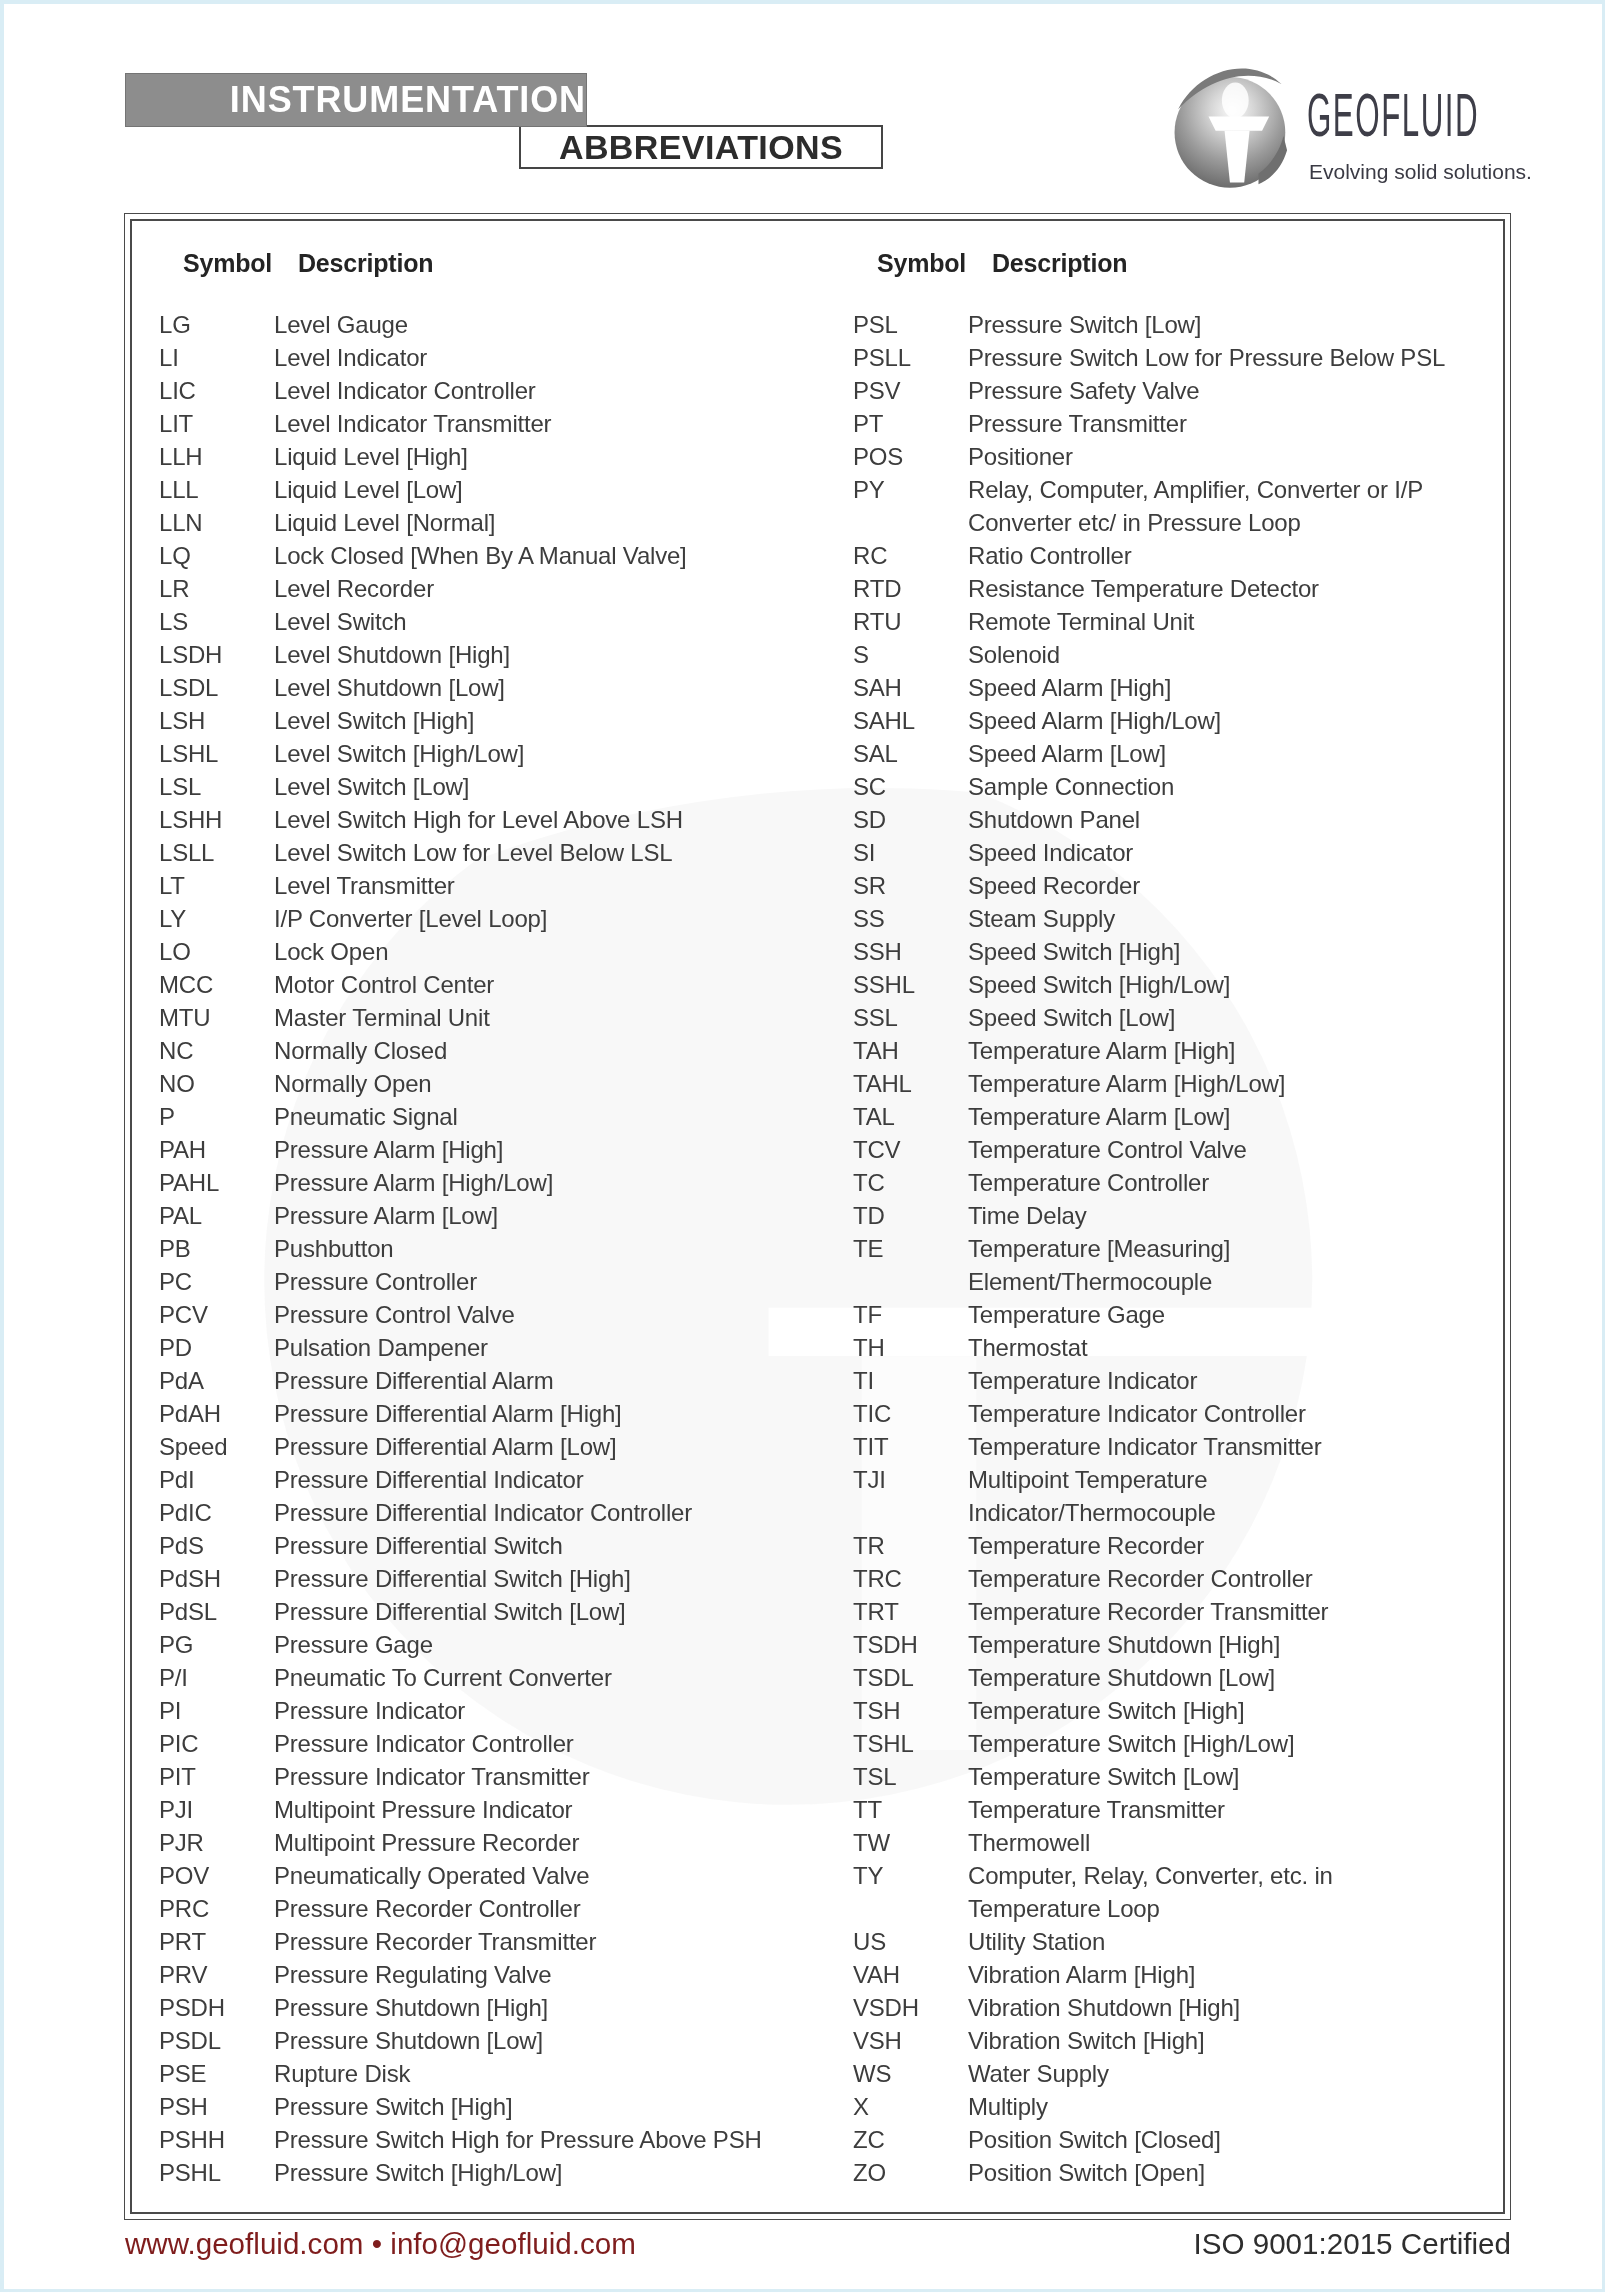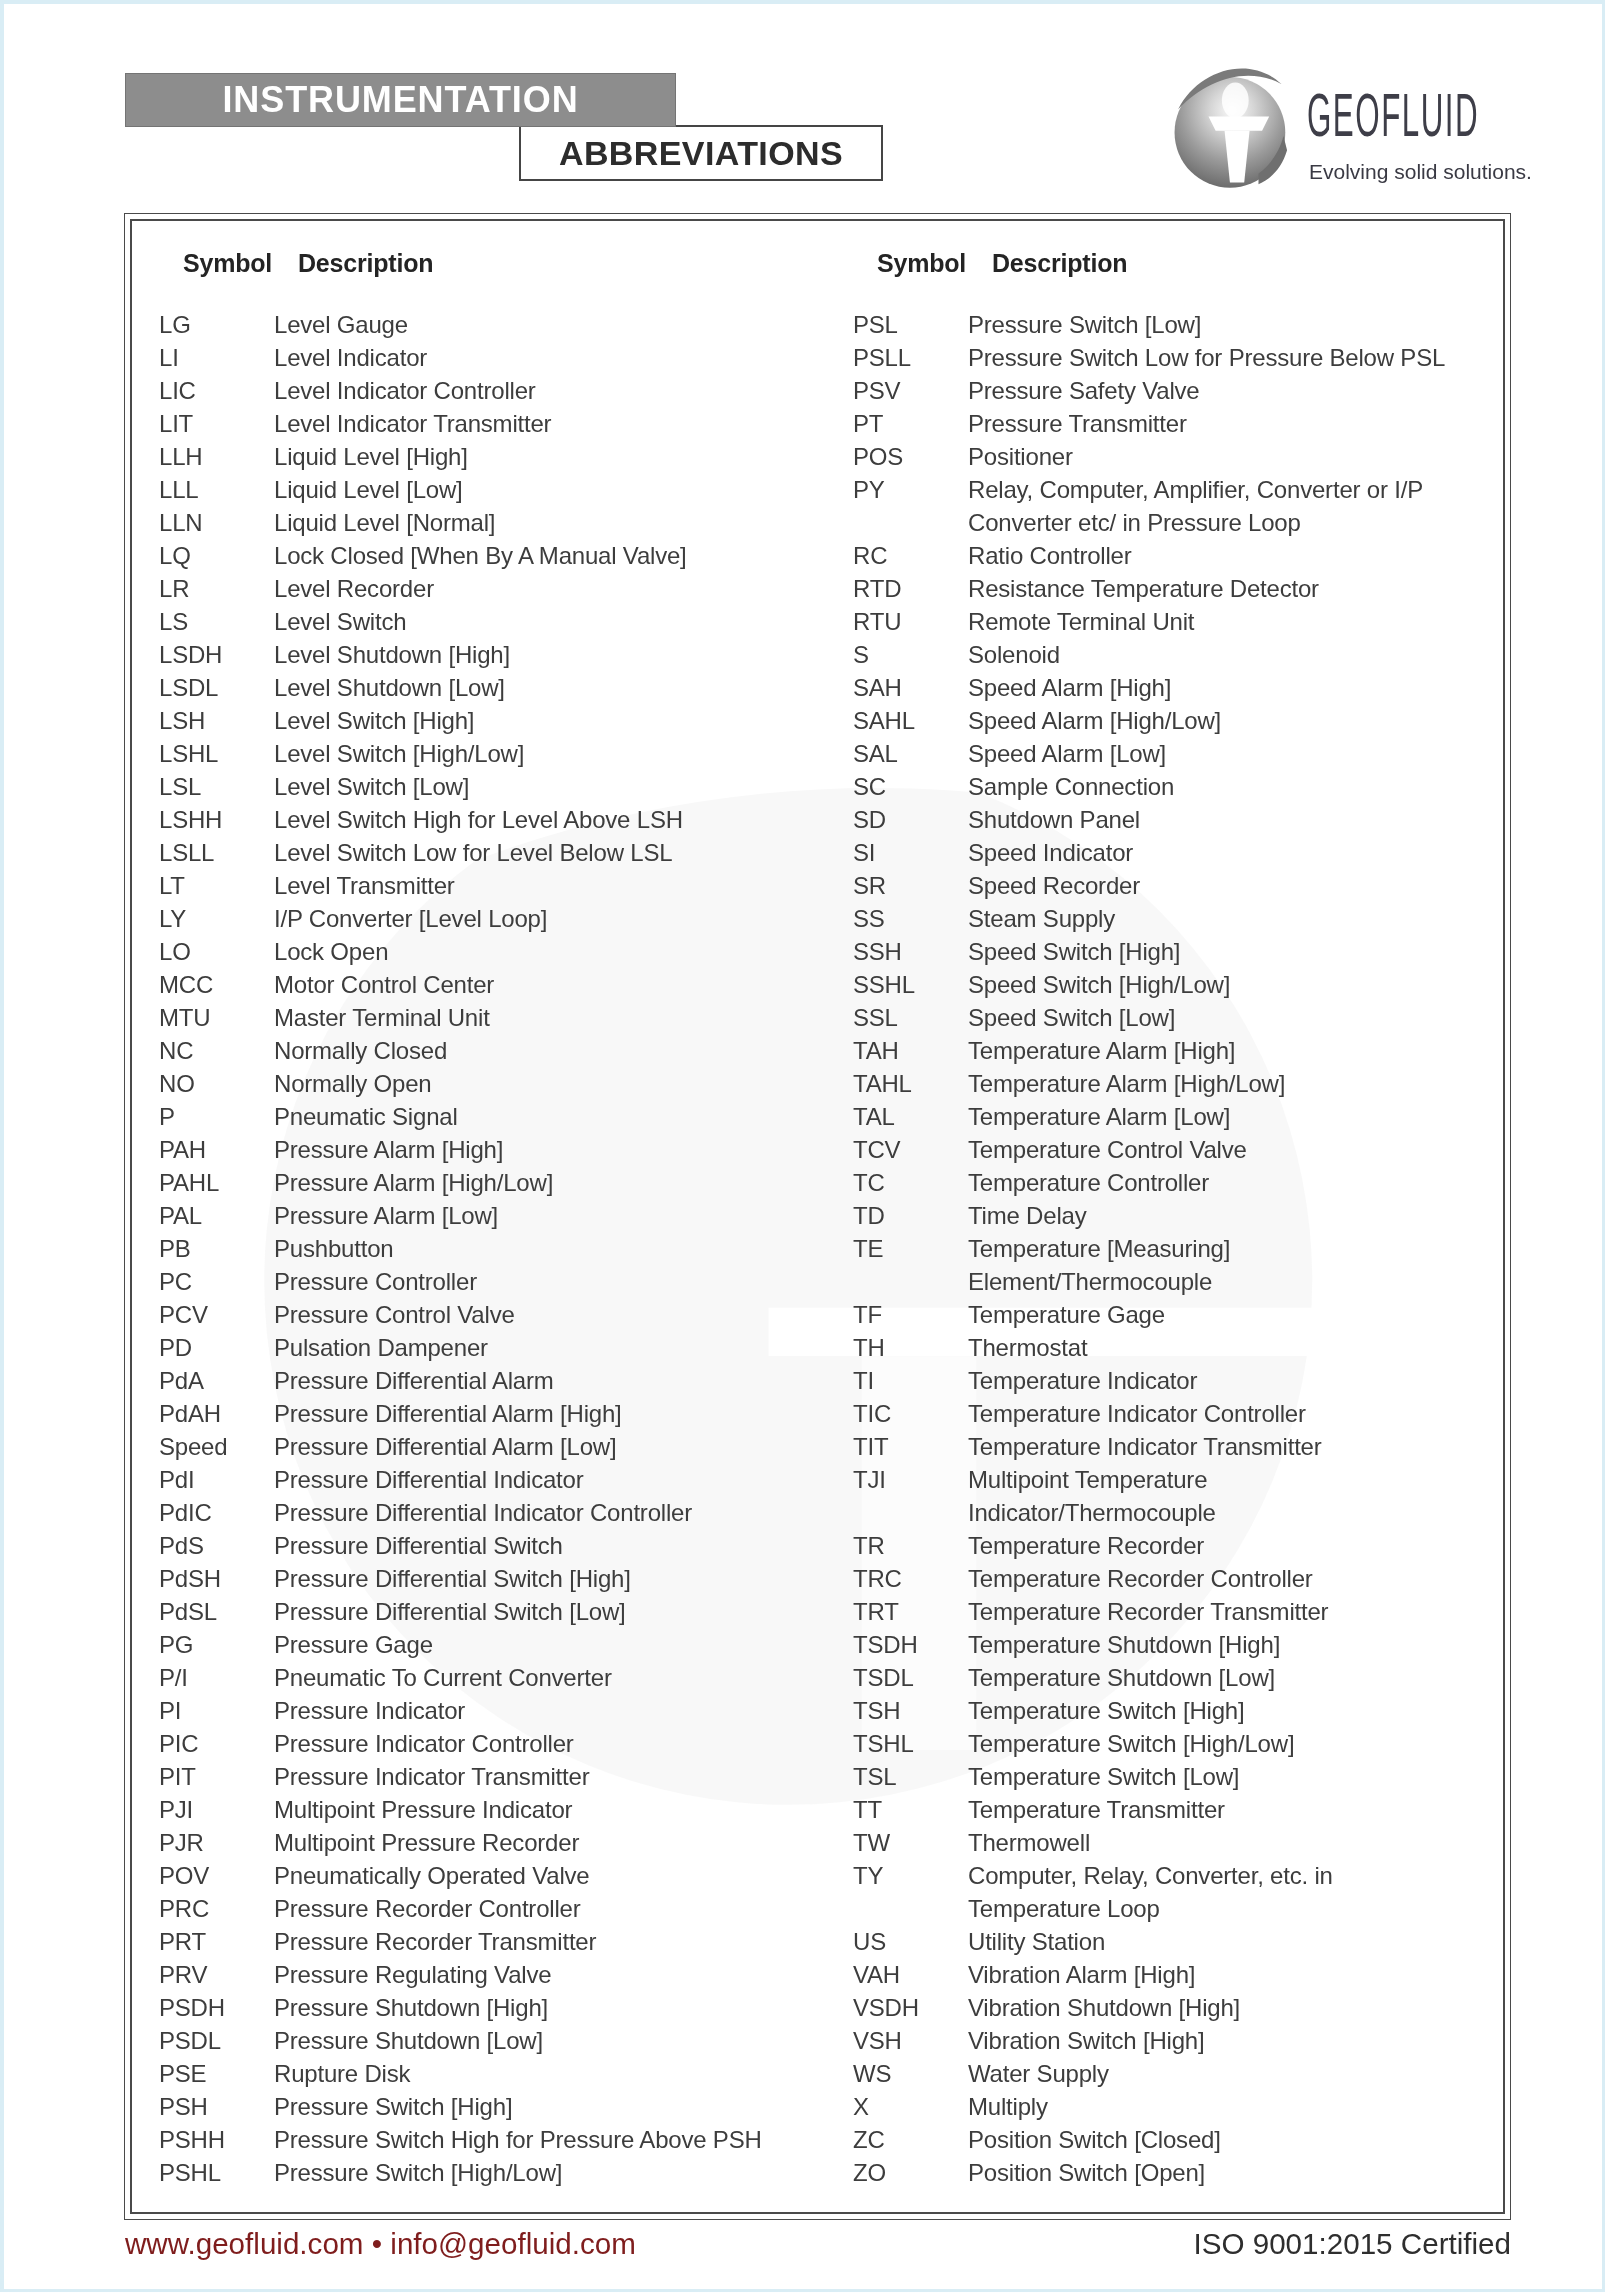--- a/index.html
+++ b/index.html
@@ -4,27 +4,27 @@
 <style>
   html,body { margin:0; padding:0; }
   body {
     width:1606px; height:2293px; position:relative; background:#ffffff;
     font-family:"Liberation Sans", sans-serif; overflow:hidden;
   }
   .page-border { position:absolute; inset:0; border:4.5px solid #d9edf5; box-sizing:border-box; pointer-events:none; z-index:60; }
 
   
   .title-gray {
-    position:absolute; left:125px; top:73px; width:551px; height:54px;
+    position:absolute; left:125px; top:73px; width:462px; height:54px;
     background:#8d8d8d; border:1.8px solid #747474; box-sizing:border-box;
     color:#ffffff; font-weight:bold; font-size:36px; letter-spacing:0.9px;
-    display:flex; align-items:center; justify-content:center; z-index:3;
+    display:flex; align-items:center; justify-content:flex-end; z-index:3;
   }
   .title-white {
-    position:absolute; left:519px; top:125px; width:364px; height:56px;
+    position:absolute; left:519px; top:125px; width:364px; height:44px;
     background:#ffffff; border:2.7px solid #454545; box-sizing:border-box;
     color:#2c2c2c; font-weight:bold; font-size:34px; letter-spacing:0.4px;
     display:flex; align-items:center; justify-content:center; z-index:2;
   }
 
   
   .logo { position:absolute; left:1171px; top:61px; width:412px; height:134px; z-index:2; }
   .logo-text { position:absolute; left:136px; top:23px; }
   .wordmark {
     font-size:57px; color:#3e3e48; line-height:1; white-space:nowrap;

